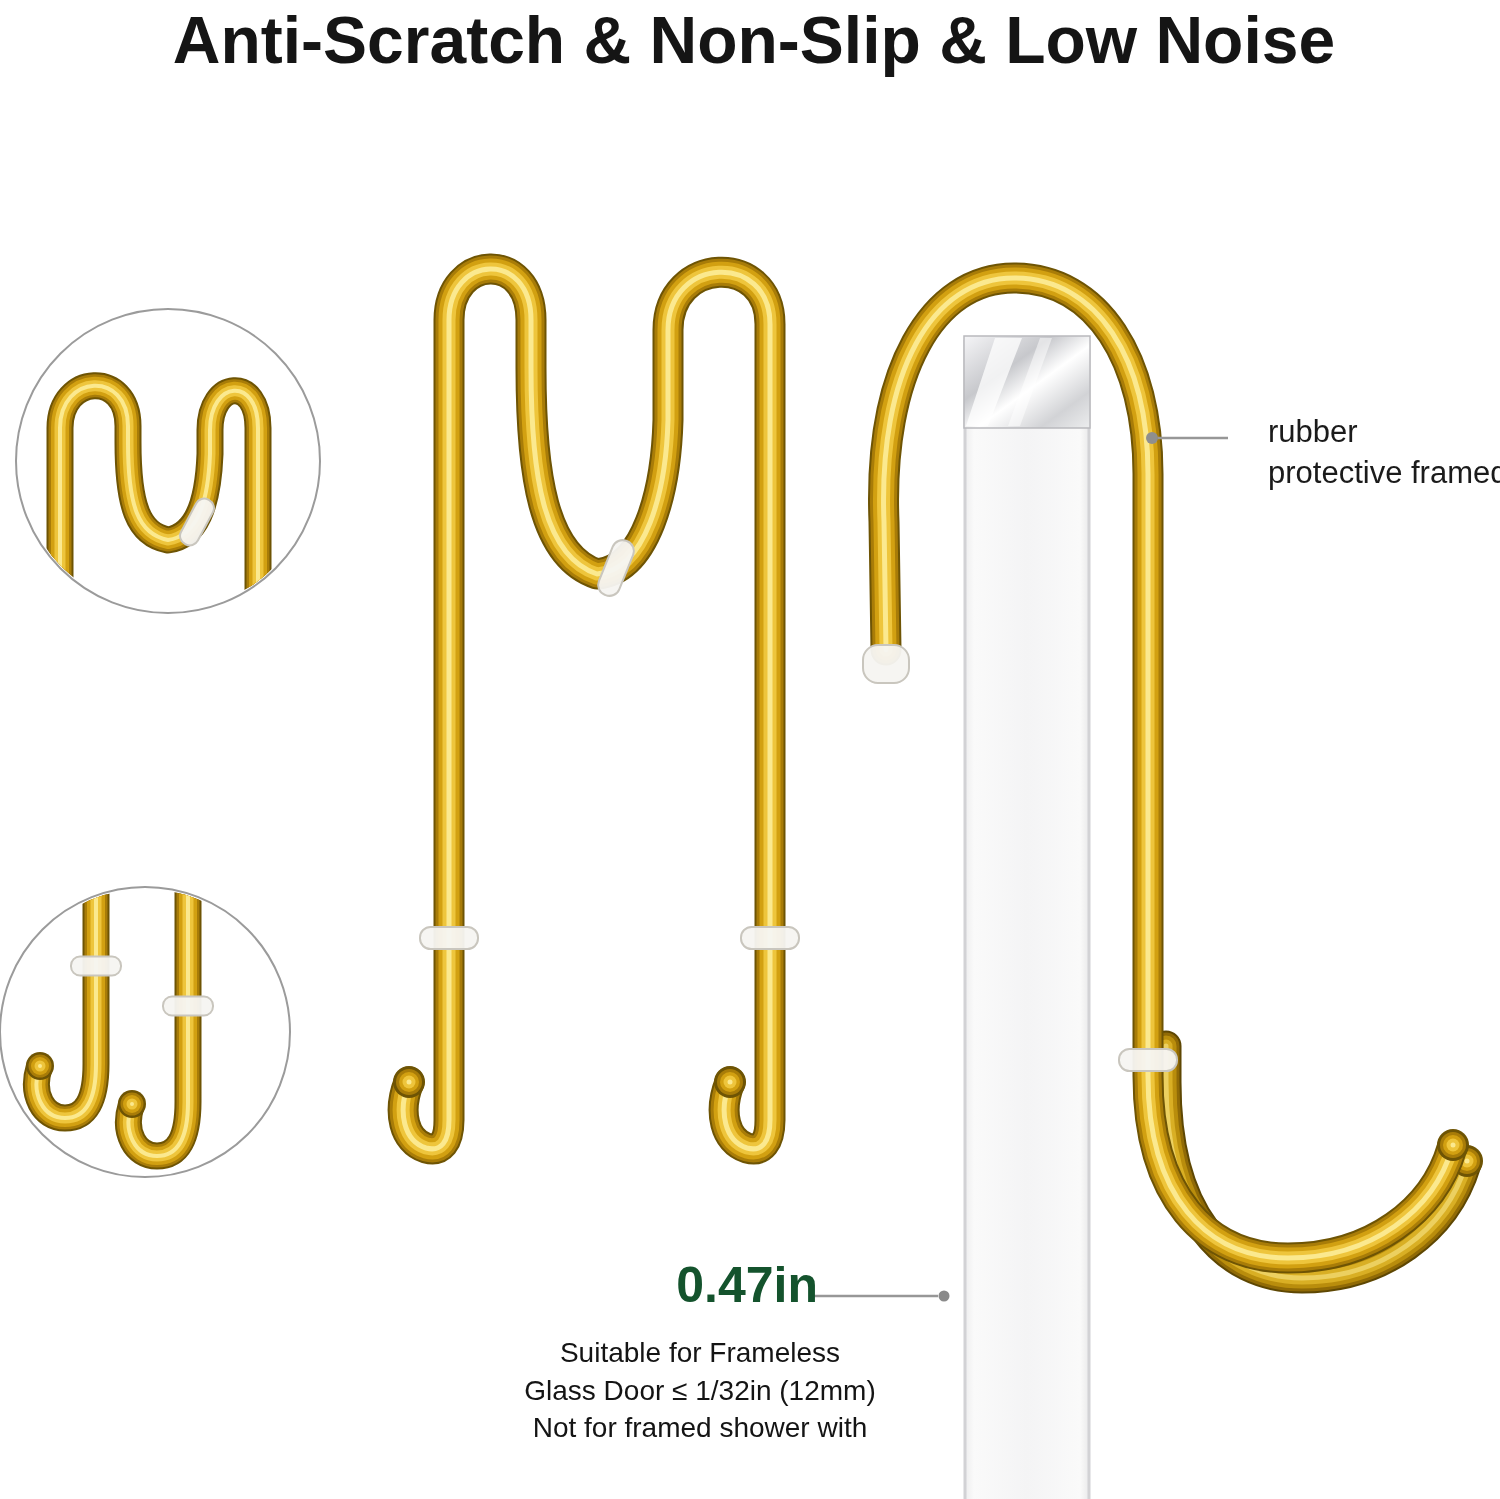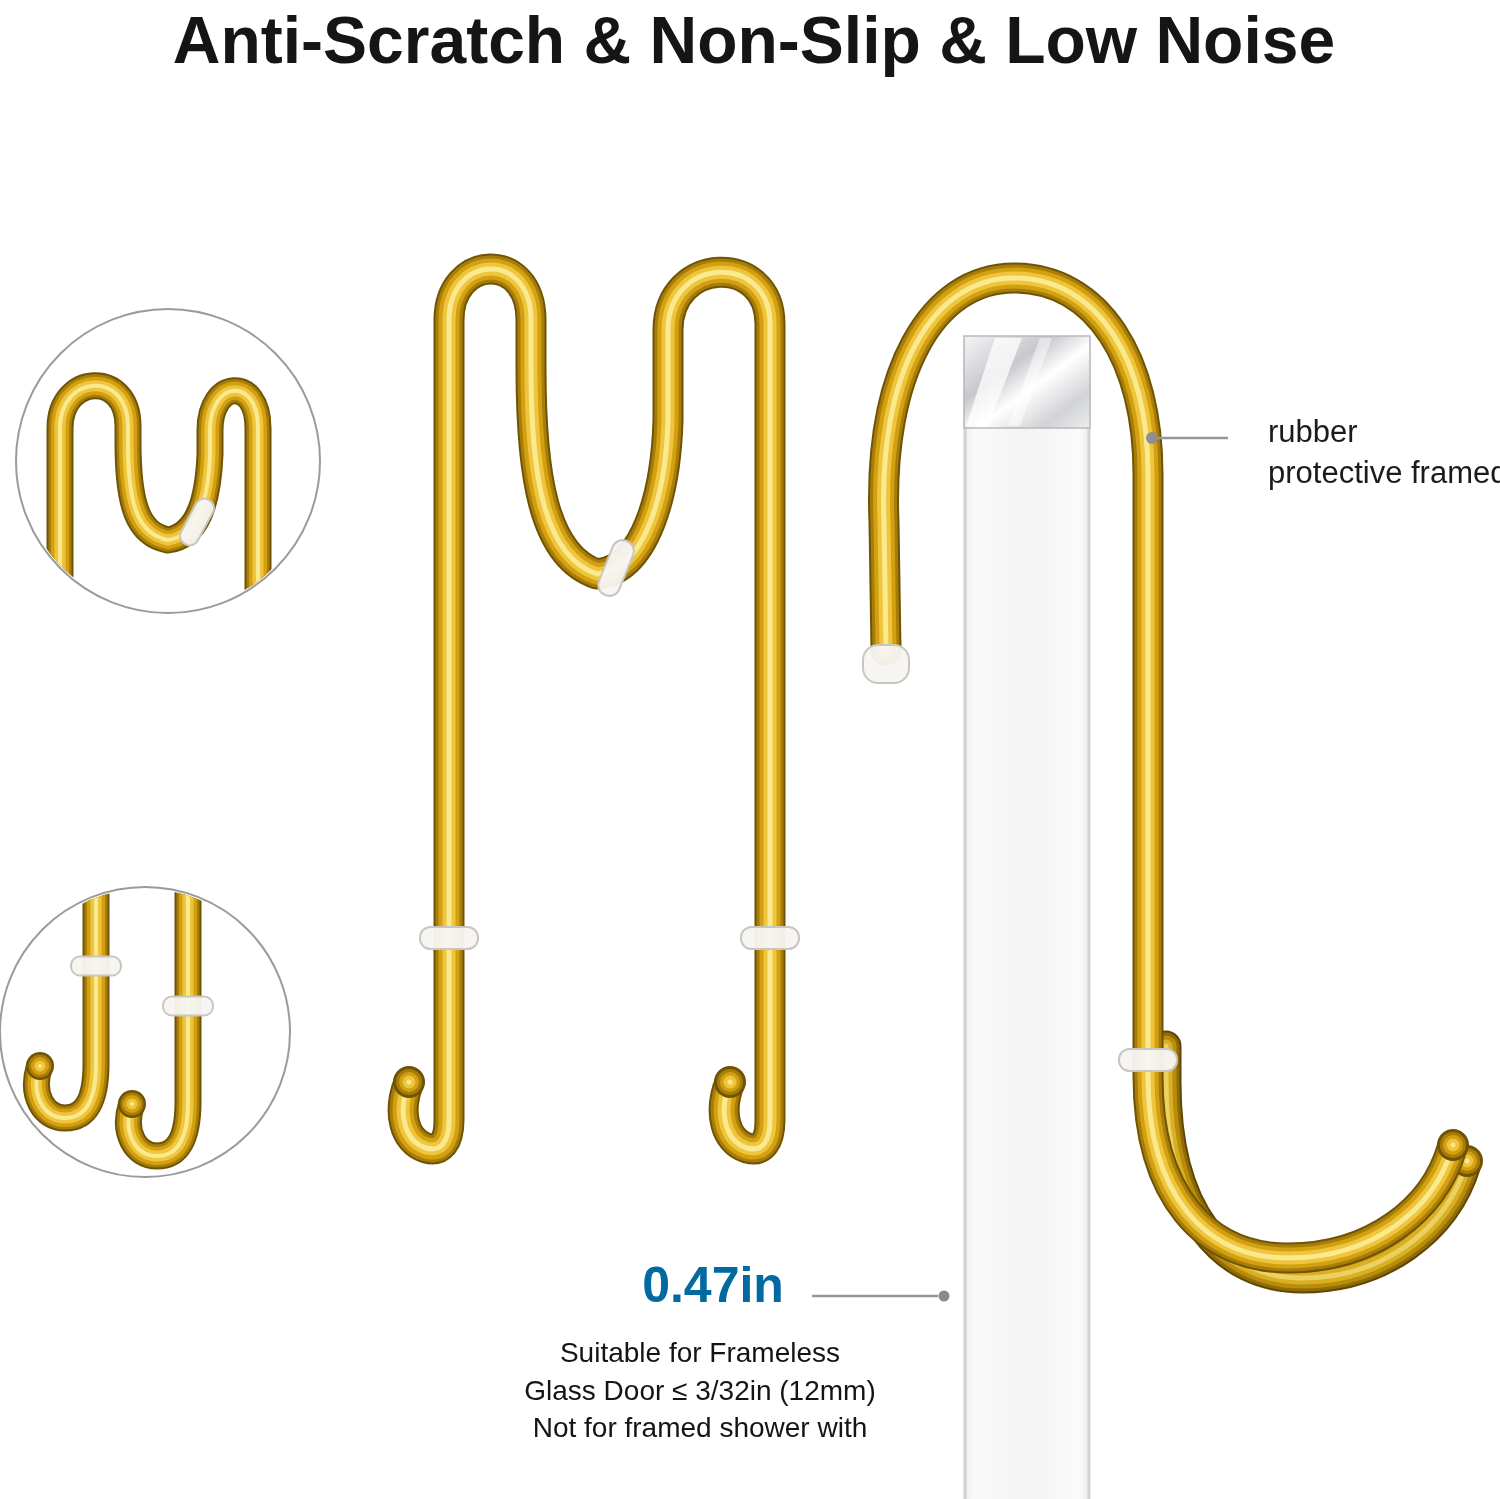--- a/index.html
+++ b/index.html
@@ -13,22 +13,22 @@
     font-size:66px;font-weight:800;color:#151515;letter-spacing:0px;
   }
   .subtitle{
     left:0;right:0;top:97px;text-align:center;
     font-size:41px;font-weight:400;color:#262626;
   }
   .rubber-note{
     left:1240px;top:412px;font-size:31px;line-height:1.32;color:#1b1b1b;margin-left:28px;
   }
   .thickness{
-    left:608px;top:1256px;width:210px;text-align:center;
-    font-size:50px;font-weight:600;color:#0369a1;
+    left:608px;top:1256px;width:210px;text-align:right;
+    font-size:50px;font-weight:600;color:#14532d;
   }
   .notes{
     left:388px;top:1334px;width:624px;text-align:center;
     font-size:28px;line-height:1.34;color:#141414;
   }
   svg .stroke{fill:none;stroke-linecap:round;stroke-linejoin:round;}
   
   .w1{stroke:#6e5404;stroke-width:31px}
   .w2{stroke:#a87c08;stroke-width:27px}
   .w3{stroke:#d2a011;stroke-width:21px}
@@ -246,17 +246,17 @@
 
   <div class="abs rubber-note">
     <div>rubber</div>
     <div>protective framed</div>
   </div>
 
   <div class="abs thickness">0.47in</div>
 
   <div class="abs notes">
     <div>Suitable for Frameless</div>
-    <div>Glass Door ≤ 3/32in (12mm)</div>
+    <div>Glass Door ≤ 1/32in (12mm)</div>
     <div>Not for framed shower with</div>
   </div>
 
 </div>
 
 </body></html>

